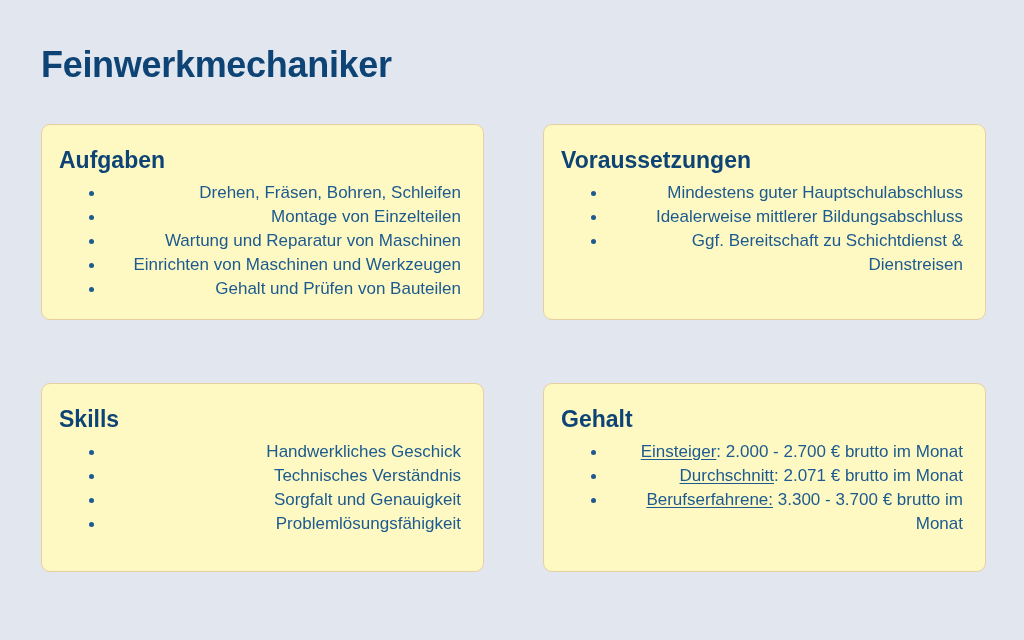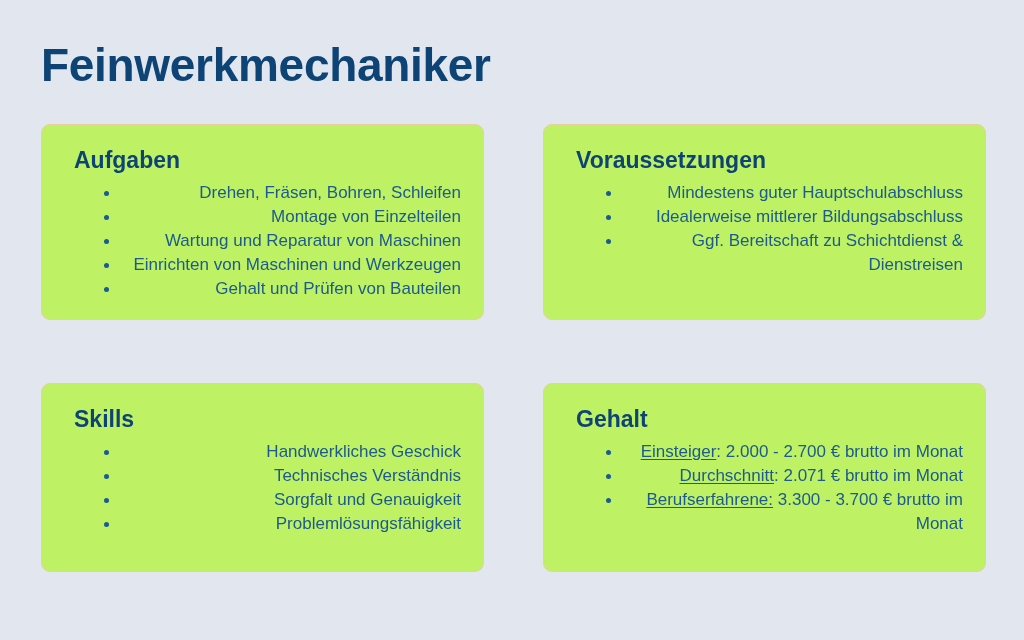--- a/index.html
+++ b/index.html
@@ -20,45 +20,45 @@
     width: 1024px;
     height: 640px;
     box-sizing: border-box;
   }
 
   .page-title {
     position: absolute;
     left: 41px;
     top: 36px;
     margin: 0;
-    font-size: 46px;
+    font-size: 36px;
     line-height: 58px;
     font-weight: bold;
     color: #0d4475;
     letter-spacing: -0.3px;
     white-space: nowrap;
   }
 
   .card-grid {
     position: absolute;
     left: 41px;
     top: 124px;
     width: 945px;
     display: grid;
     grid-template-columns: 443px 443px;
     grid-column-gap: 59px;
     grid-row-gap: 63px;
   }
 
   .card {
-    background: #bef264;
+    background: #fef9c3;
     border: 1.5px solid #e8cfa2;
     border-radius: 9px;
     box-sizing: border-box;
-    padding: 20px 22px 18px 32px;
+    padding: 20px 22px 18px 17px;
     min-height: 189px;
     display: flex;
     flex-direction: column;
   }
 
   .card-title {
     margin: 0 0 6px 0;
     font-size: 23px;
     line-height: 30px;
     font-weight: bold;

